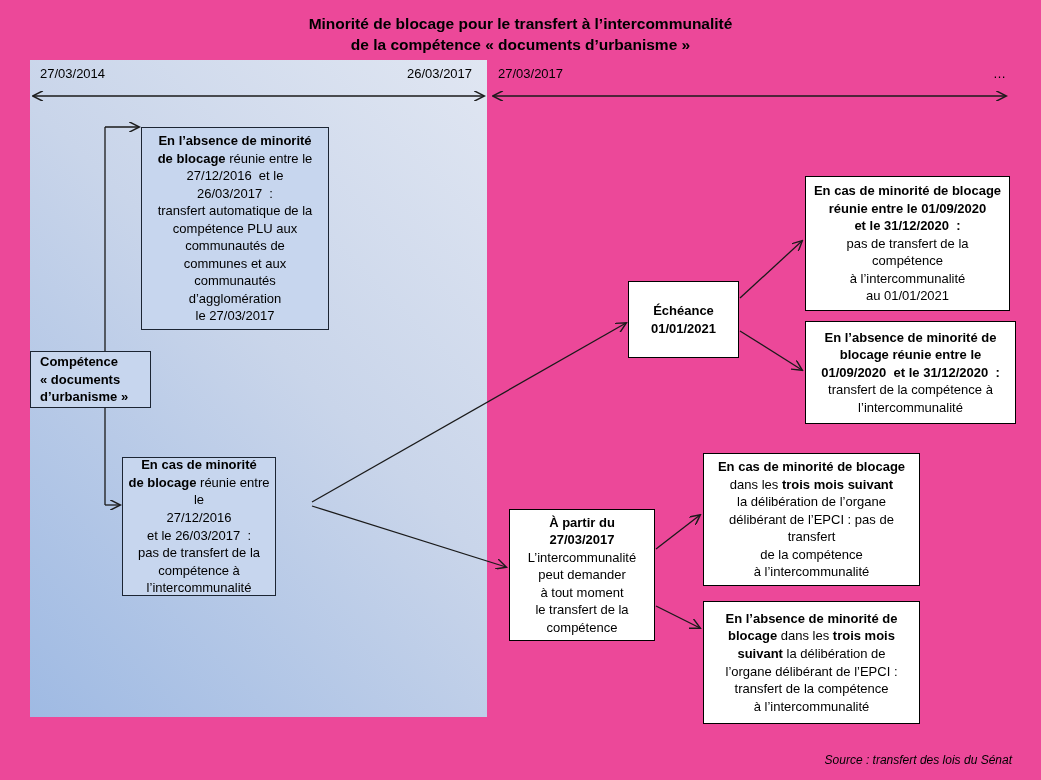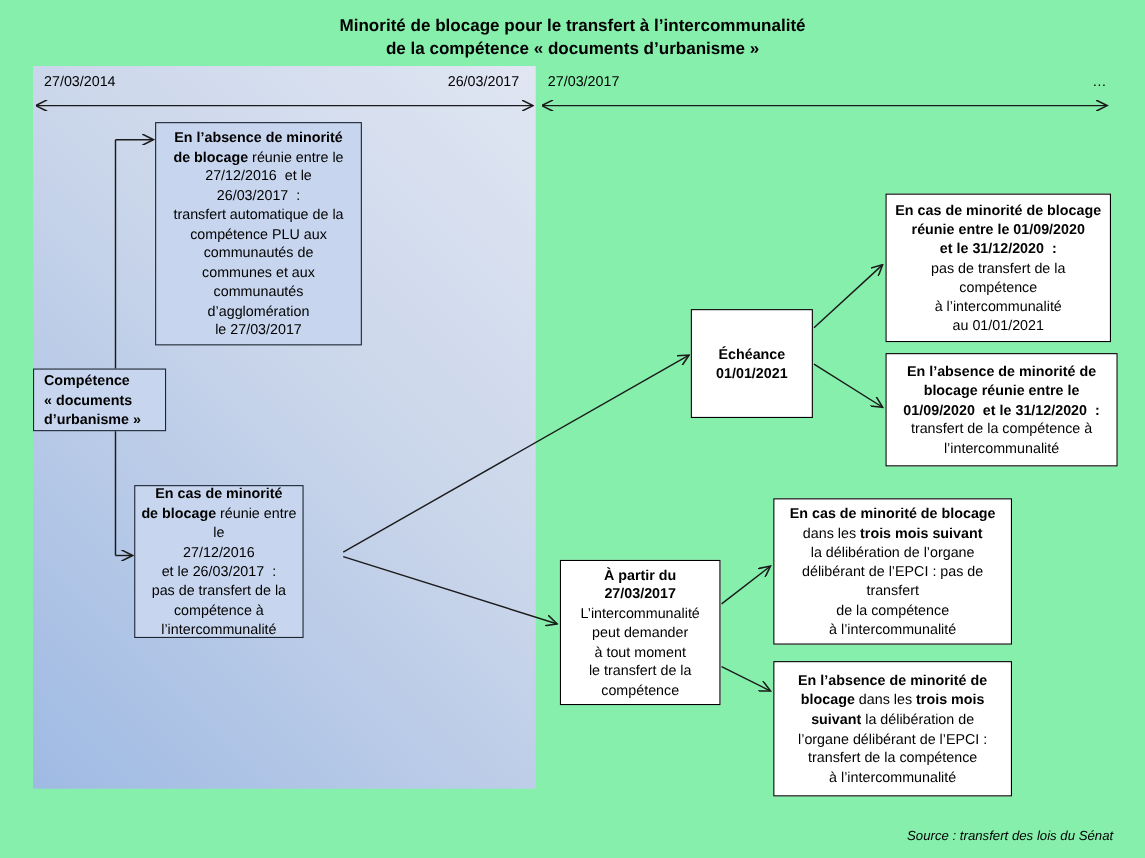--- a/index.html
+++ b/index.html
@@ -1,35 +1,35 @@
 <!DOCTYPE html>
 <html lang="fr"><head>
 <meta charset="utf-8">
 <style>
   html,body{margin:0;padding:0;background:#fff;}
   #stage{
-    position:relative;width:1041px;height:780px;background:#86efac;overflow:hidden;
+    position:relative;width:1041px;height:780px;background:#ec4899;overflow:hidden;
     font-family:"Liberation Sans",sans-serif;color:#000;
   }
   .title{
     position:absolute;top:14px;left:0;width:100%;text-align:center;
     font-size:15.5px;font-weight:700;line-height:1.35;white-space:pre-line;z-index:4;
   }
   .blue-panel{
     position:absolute;left:30px;top:60px;width:457px;height:657px;z-index:1;
     background:linear-gradient(225deg,#e0e6f2 0%,#c9d5ea 45%,#9fbae3 100%);
   }
   svg.wires{position:absolute;left:0;top:0;z-index:2;}
   .tl-label{position:absolute;top:66px;font-size:13px;z-index:4;white-space:nowrap;}
   .box{
     position:absolute;z-index:3;display:flex;align-items:center;justify-content:center;
     text-align:center;font-size:13px;line-height:1.35;white-space:pre-line;
     box-sizing:border-box;padding:2px 4px;
   }
-  .box.blue{background:#c7d6ee;border:1px solid #1c2533;}
+  .box.blue{background:#c7d6ee;border:1px solid #1c2533;margin-top:16px;}
   .box.white{background:#fff;border:1.5px solid #000;}
   .box.left{justify-content:flex-start;text-align:left;padding-left:9px;}
   .source{
     position:absolute;right:29px;top:753px;font-size:12px;font-style:italic;z-index:4;
     white-space:nowrap;
   }
 </style>
 </head>
 <body>
 
@@ -90,21 +90,21 @@
 d’urbanisme »</span></span></div>
 
   <div class="box blue" style="left:122px;top:441px;width:154px;height:139px;"><span><span style="font-weight: 700;">En cas de minorité
 de blocage </span><span style="font-weight: 400;">réunie entre le
 27/12/2016
 et le 26/03/2017&nbsp; :
 pas de transfert de la
 compétence à
 l’intercommunalité</span></span></div>
 
-  <div class="box white" style="left:628px;top:281px;width:111px;height:99px;"><span><span style="font-weight: 700;">Échéance
+  <div class="box white" style="left:628px;top:281px;width:111px;height:77px;"><span><span style="font-weight: 700;">Échéance
 01/01/2021</span></span></div>
 
   <div class="box white" style="left:805px;top:176px;width:205px;height:135px;"><span><span style="font-weight: 700;">En cas de minorité de blocage
 réunie entre le 01/09/2020
 et le 31/12/2020&nbsp; :</span><span style="font-weight: 400;">
 pas de transfert de la
 compétence
 à l’intercommunalité
 au 01/01/2021</span></span></div>
 

